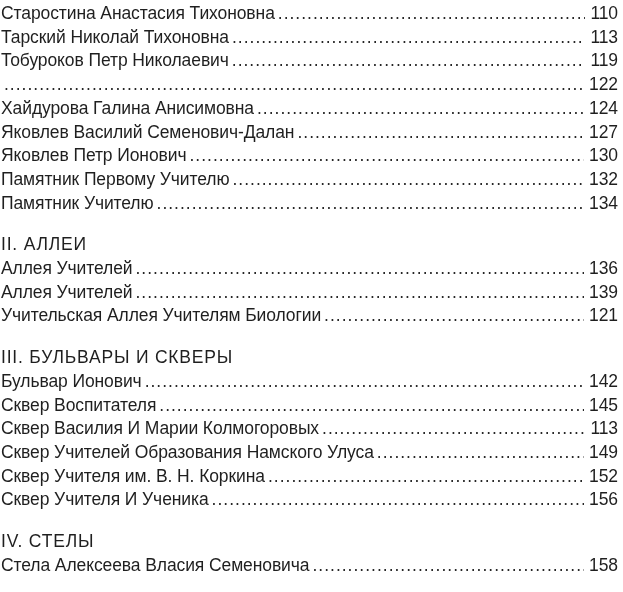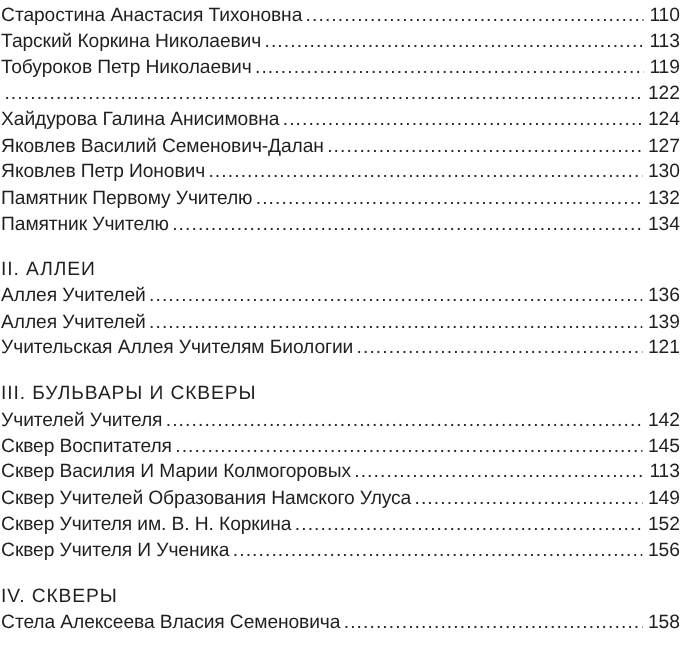--- a/index.html
+++ b/index.html
@@ -61,21 +61,21 @@
 <body style="background: rgb(255, 255, 255);">
 
 <div class="toc" style="color: rgb(31, 31, 31);">
     <div class="toc-section">
       <div class="toc-row">
         <span class="toc-title">Старостина Анастасия Тихоновна</span>
         <span class="toc-dots"></span>
         <span class="toc-page">110</span>
       </div>
       <div class="toc-row">
-        <span class="toc-title">Тарский Коркина Николаевич</span>
+        <span class="toc-title">Тарский Николай Тихоновна</span>
         <span class="toc-dots"></span>
         <span class="toc-page">113</span>
       </div>
       <div class="toc-row">
         <span class="toc-title">Тобуроков Петр Николаевич</span>
         <span class="toc-dots"></span>
         <span class="toc-page">119</span>
       </div>
       <div class="toc-row">
         <span class="toc-dots"></span>
@@ -121,21 +121,21 @@
       </div>
       <div class="toc-row">
         <span class="toc-title">Учительская Аллея Учителям Биологии</span>
         <span class="toc-dots"></span>
         <span class="toc-page">121</span>
       </div>
     </div>
     <div class="toc-section">
       <div class="toc-heading">III. БУЛЬВАРЫ И СКВЕРЫ</div>
       <div class="toc-row">
-        <span class="toc-title">Учителей Учителя</span>
+        <span class="toc-title">Бульвар Ионович</span>
         <span class="toc-dots"></span>
         <span class="toc-page">142</span>
       </div>
       <div class="toc-row">
         <span class="toc-title">Сквер Воспитателя</span>
         <span class="toc-dots"></span>
         <span class="toc-page">145</span>
       </div>
       <div class="toc-row">
         <span class="toc-title">Сквер Василия И Марии Колмогоровых</span>
@@ -152,20 +152,20 @@
         <span class="toc-dots"></span>
         <span class="toc-page">152</span>
       </div>
       <div class="toc-row">
         <span class="toc-title">Сквер Учителя И Ученика</span>
         <span class="toc-dots"></span>
         <span class="toc-page">156</span>
       </div>
     </div>
     <div class="toc-section">
-      <div class="toc-heading">IV. СКВЕРЫ</div>
+      <div class="toc-heading">IV. СТЕЛЫ</div>
       <div class="toc-row">
         <span class="toc-title">Стела Алексеева Власия Семеновича</span>
         <span class="toc-dots"></span>
         <span class="toc-page">158</span>
       </div>
     </div>
   </div>
 
 </body></html>

